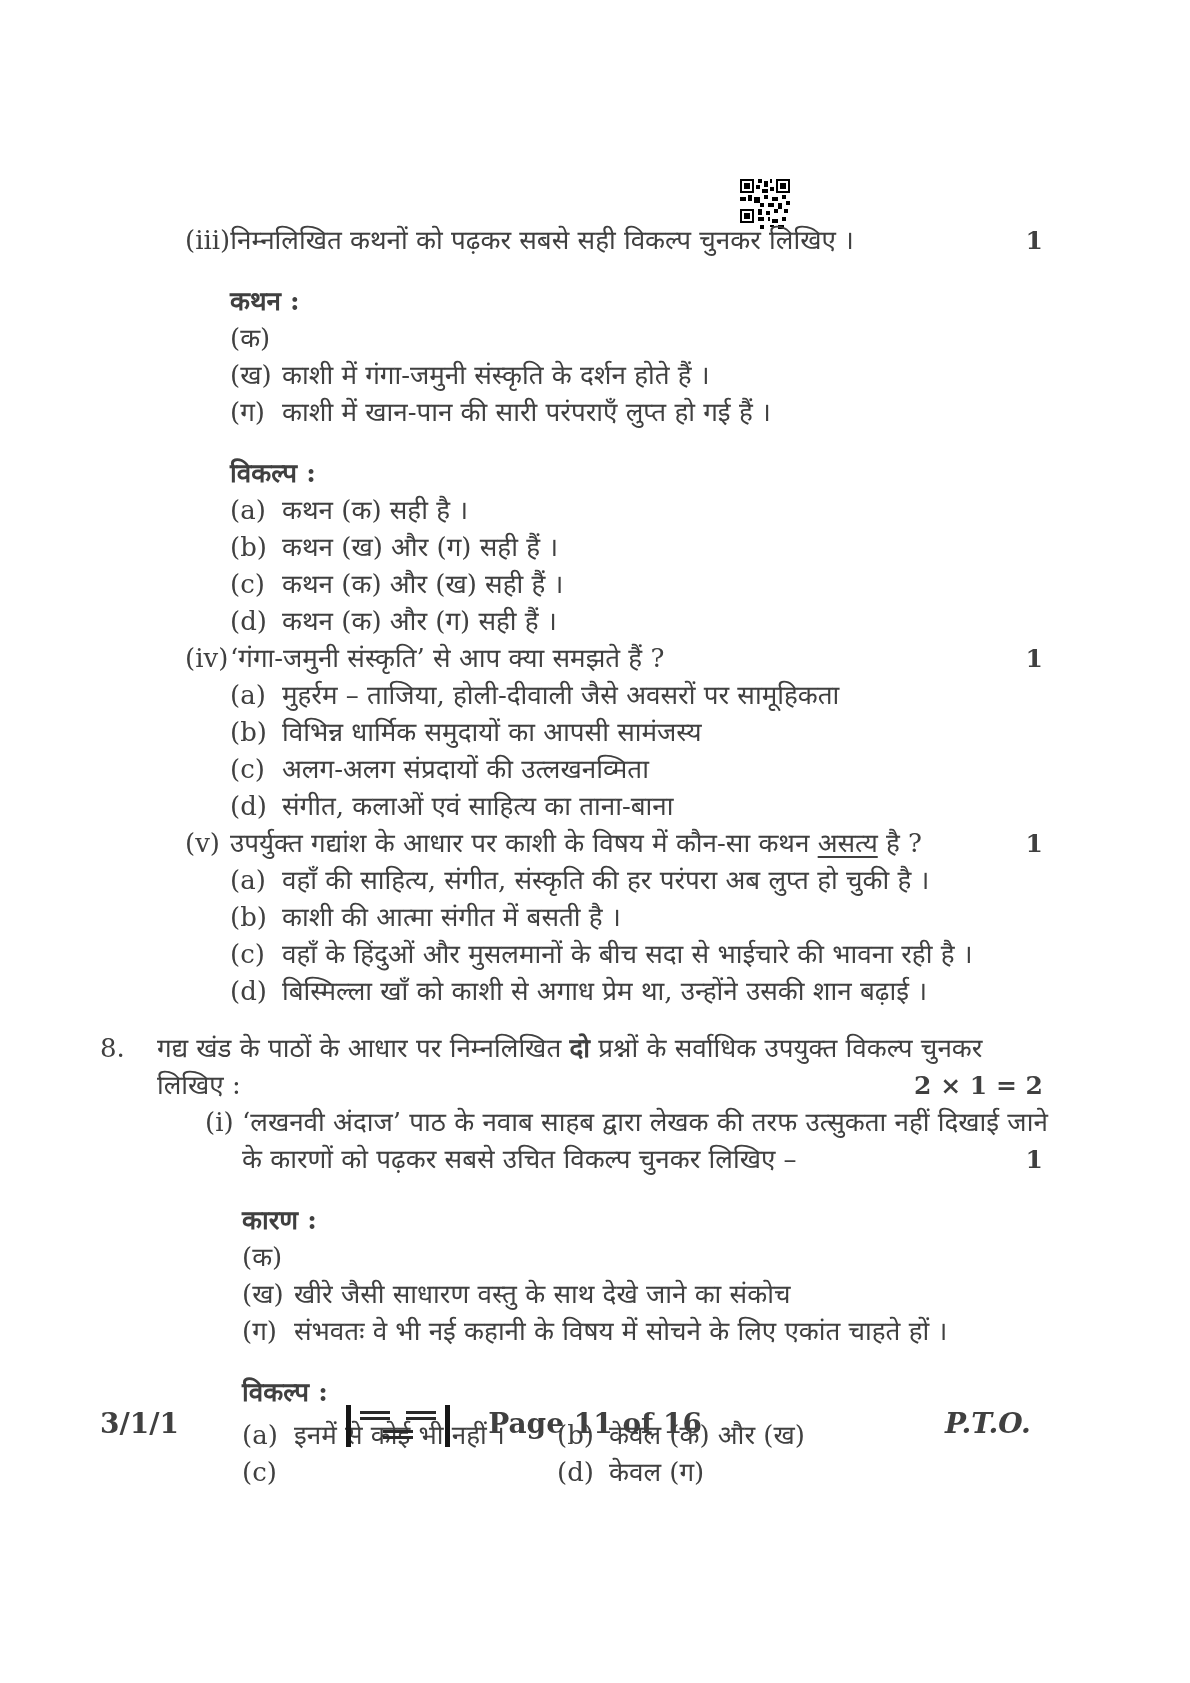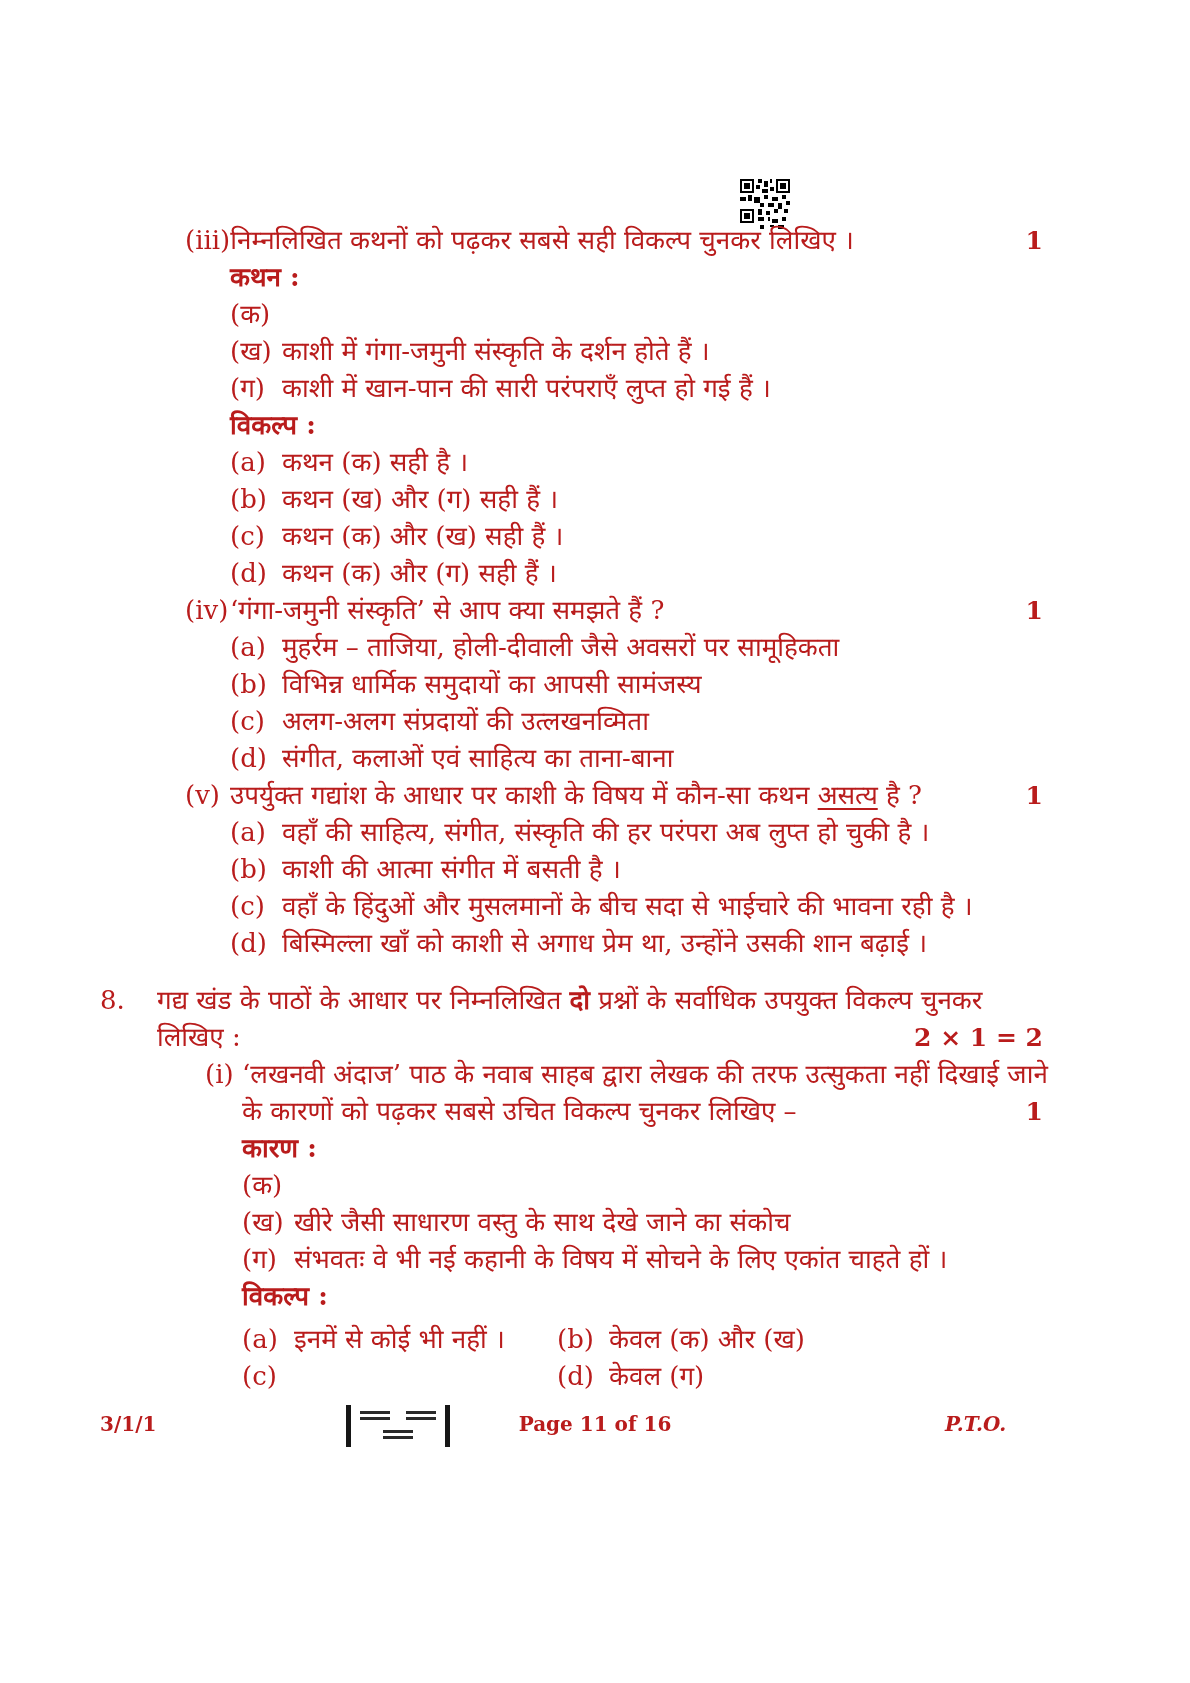--- a/index.html
+++ b/index.html
@@ -2,49 +2,49 @@
 <html><head>
 <meta charset="utf-8">
 <style>
   html,body { margin:0; padding:0; background:#e8e8e8; }
   .page {
     position:relative;
     width:1190px; height:1683px;
     margin:0 auto;
     background:#ffffff;
     font-family:"DejaVu Serif","Liberation Serif",serif;
-    color:#b91c1c;
+    color:#404040;
     font-size:26px;
     overflow:hidden;
   }
   .content { position:absolute; left:157px; top:222px; width:886px; }
   .row { position:relative; display:flex; line-height:37px; align-items:baseline; }
   .nowrap { white-space:nowrap; }
-  .bold { font-weight:700; }
+  .bold { font-weight:700;margin-top:24px; }
   .ul { text-decoration:underline; text-underline-offset:4px;text-align:center; }
   .qnum { flex:0 0 73px; padding-left:28px; box-sizing:border-box; }
   .qnum-8i { flex:0 0 85px; padding-left:48px; box-sizing:border-box; }
   .ind-q7 { padding-left:73px; box-sizing:border-box; }
   .ind-q8 { padding-left:85px; box-sizing:border-box; }
   .ind-q8t { padding-left:85px; box-sizing:border-box; }
   .opt-label { flex:0 0 52px; }
   .has-marks { padding-right:78px; }
   .marks {
     position:absolute; right:0; top:0;
     font-weight:700; font-size:25px; line-height:37px;
     white-space:nowrap;
   }
   .q8head { position:relative; margin-top:20px; }
   .q8num { position:absolute; left:-57px; top:0; line-height:37px; }
   .twocol { display:flex; }
   .col1 { flex:0 0 315px; display:flex; }
   .col2 { display:flex; }
   .gap-top6 { margin-top:6px; }
   .qr { position:absolute; left:740px; top:177px; }
-  .footer-item { position:absolute; font-weight:700; font-size:20px; line-height:36px; }
+  .footer-item { position:absolute; font-weight:700; font-size:28px; line-height:36px; }
   .f-code { left:100px; top:1406px; }
   .f-page { left:0; right:0; top:1406px; text-align:center; }
   .f-pto  { left:945px; top:1406px; font-style:italic; }
   .f-barcode { position:absolute; left:346px; top:1402px; }
 </style>
 </head>
 <body>
 
 <div class="page">
 

